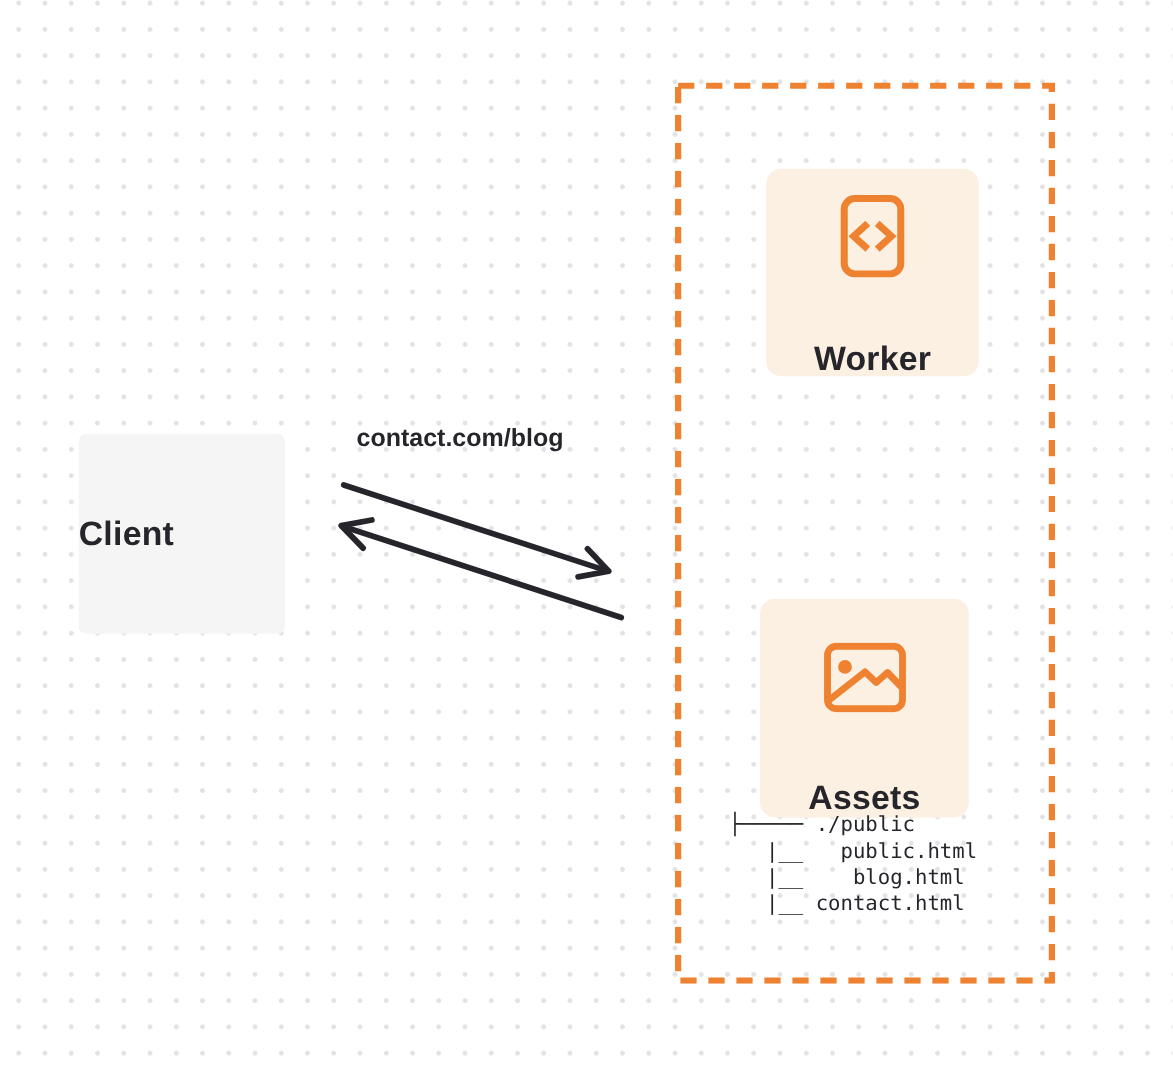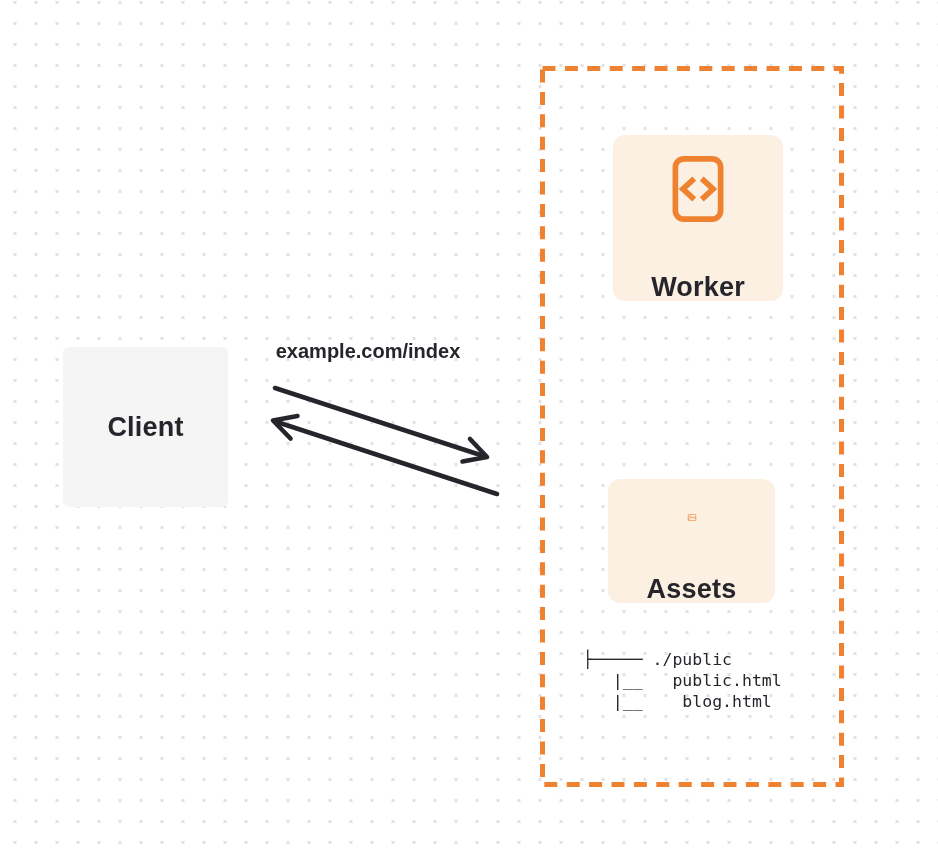--- a/index.html
+++ b/index.html
@@ -11,21 +11,21 @@
     background-image: radial-gradient(circle, #e2e2e5 1.7px, transparent 1.9px);
     background-size: 21px 21px;
     background-position: 4.5px -8px;
     font-family:"Liberation Sans", sans-serif;
   }
 
   
   .client-box {
     position:absolute; left:63px; top:347px; width:165px; height:160px;
     background:#f5f5f6; border-radius:6px;
-    display:flex; align-items:center; justify-content:center;
+    display:flex; align-items:center; justify-content:flex-start;
   }
   .node-label {
     font-weight:bold; font-size:27px; color:#26252b; letter-spacing:0.2px;
     line-height:27px;
   }
 
   
   .url-label {
     position:absolute; left:268px; top:339px; width:200px;
     text-align:center; font-weight:bold; font-size:20px; color:#26252b;
@@ -46,21 +46,21 @@
   }
 
   
   .card {
     position:absolute; box-sizing:border-box;
     background:#fbf0e2; border-radius:12px;
     display:flex; flex-direction:column; align-items:center;gap:27px;
   }
   .card-worker { left:73px; top:69px; width:170px; height:166px; padding-top:21px; }
   .card-worker .card-icon { margin-bottom:25px; }
-  .card-assets { left:68px; top:413px; width:167px; height:124px; padding-top:35px; }
+  .card-assets { left:68px; top:413px; width:167px; height:175px; padding-top:35px; }
   .card-assets .card-icon { margin-bottom:28px; }
 
   
   .tree {
     position:absolute; left:43px; top:583px; margin:0;
     font-family:"DejaVu Sans Mono", monospace;
     font-size:16.5px; line-height:21px; font-weight:normal;
     color:#26252b; white-space:pre;
   }
 </style>
@@ -77,21 +77,21 @@
     <g stroke="#26252b" stroke-width="4.6" fill="none" stroke-linecap="round" stroke-linejoin="round">
       <path d="M497,494 L277,422"></path>
       <path d="M290.5,438.5 L273,420.5 L297.5,416"></path>
     </g>
   </svg>
 
   <div class="client-box">
     <span class="node-label">Client</span>
   </div>
 
-  <div class="url-label">example.com/index</div>
+  <div class="url-label">contact.com/blog</div>
 
   <div class="project">
     <svg class="project-border" width="304" height="721" viewBox="0 0 304 721">
       <rect x="2.5" y="2.5" width="299" height="716" fill="none" stroke="#ee8230" stroke-width="5" stroke-dasharray="13 9.4"></rect>
     </svg>
 
 
     <div class="card card-worker">
       <svg class="card-icon" width="54" height="70" viewBox="0 0 54 70">
         <rect x="3" y="3" width="48" height="64" rx="9" fill="none" stroke="#ee8230" stroke-width="6"></rect>
@@ -103,16 +103,16 @@
 
     <div class="card card-assets">
       <svg class="card-icon" width="66" height="56" viewBox="0 0 66 56">
         <rect x="3" y="3" width="60" height="50" rx="7" fill="none" stroke="#ee8230" stroke-width="5.5"></rect>
         <circle cx="17" cy="19.5" r="5.5" fill="#ee8230"></circle>
         <path d="M5,45.5 L33,23.5 L42,32 L51,24 L62.5,36" fill="none" stroke="#ee8230" stroke-width="5.5" stroke-linecap="round" stroke-linejoin="round"></path>
       </svg>
       <span class="node-label">Assets</span>
     </div>
 
-    <pre class="tree"><div>├───── ./public</div><div>   |__   public.html</div><div>   |__    blog.html</div></pre>
+    <pre class="tree"><div>├───── ./public</div><div>   |__   public.html</div><div>   |__    blog.html</div><div>   |__ contact.html</div></pre>
   </div>
 
 </div>
 
 </body></html>

